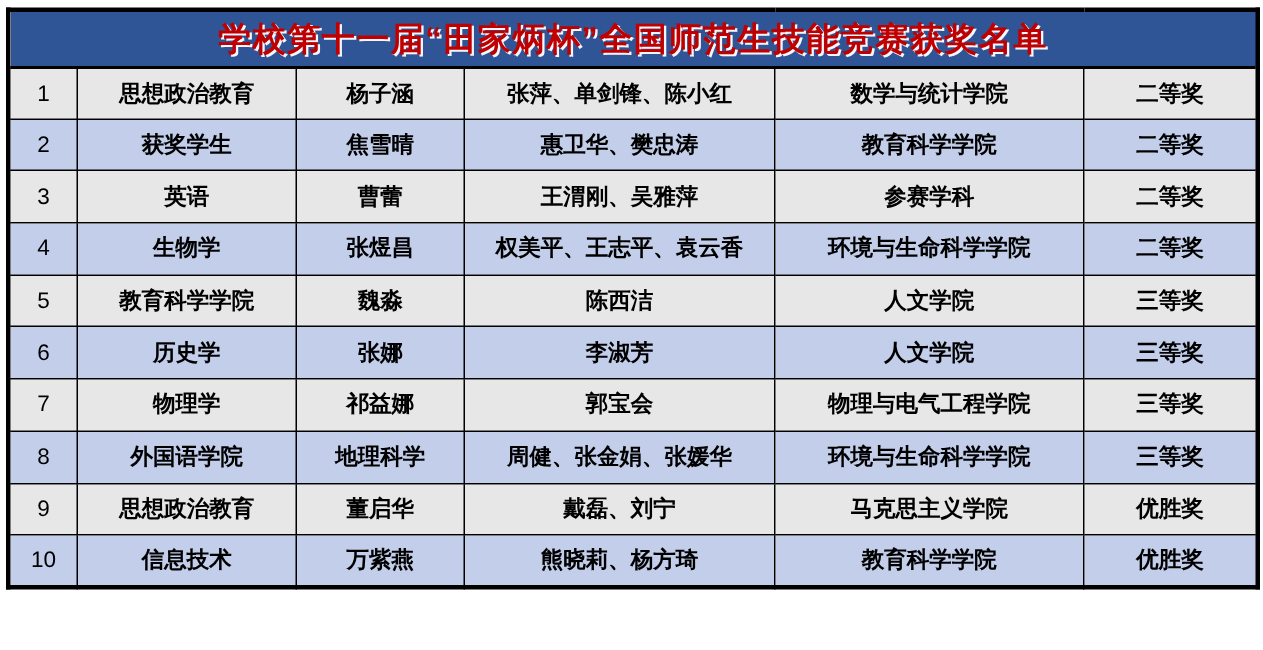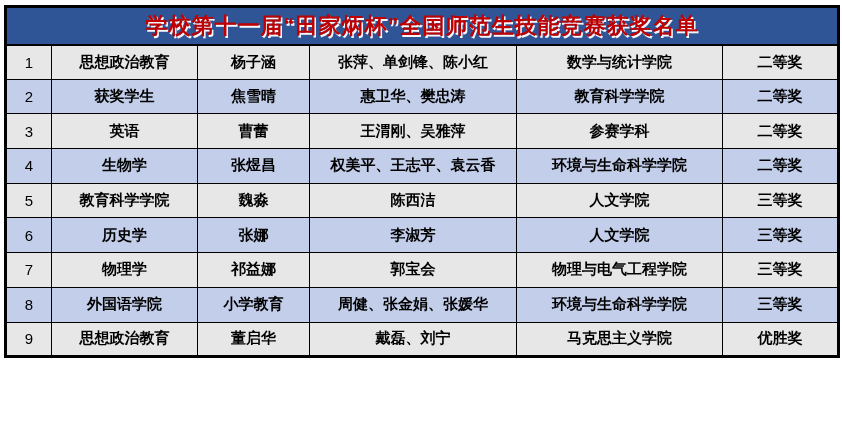--- a/index.html
+++ b/index.html
@@ -133,28 +133,36 @@
         <td class="col-no">7</td>
         <td>物理学</td>
         <td>祁益娜</td>
         <td>郭宝会</td>
         <td>物理与电气工程学院</td>
         <td>三等奖</td>
       </tr>
       <tr>
         <td class="col-no">8</td>
         <td>外国语学院</td>
-        <td>小学教育</td>
+        <td>地理科学</td>
         <td>周健、张金娟、张媛华</td>
         <td>环境与生命科学学院</td>
         <td>三等奖</td>
       </tr>
       <tr>
         <td class="col-no">9</td>
         <td>思想政治教育</td>
         <td>董启华</td>
         <td>戴磊、刘宁</td>
         <td>马克思主义学院</td>
         <td>优胜奖</td>
       </tr>
+      <tr>
+        <td class="col-no">10</td>
+        <td>信息技术</td>
+        <td>万紫燕</td>
+        <td>熊晓莉、杨方琦</td>
+        <td>教育科学学院</td>
+        <td>优胜奖</td>
+      </tr>
     </tbody>
   </table>
 </div>
 
 </body></html>

